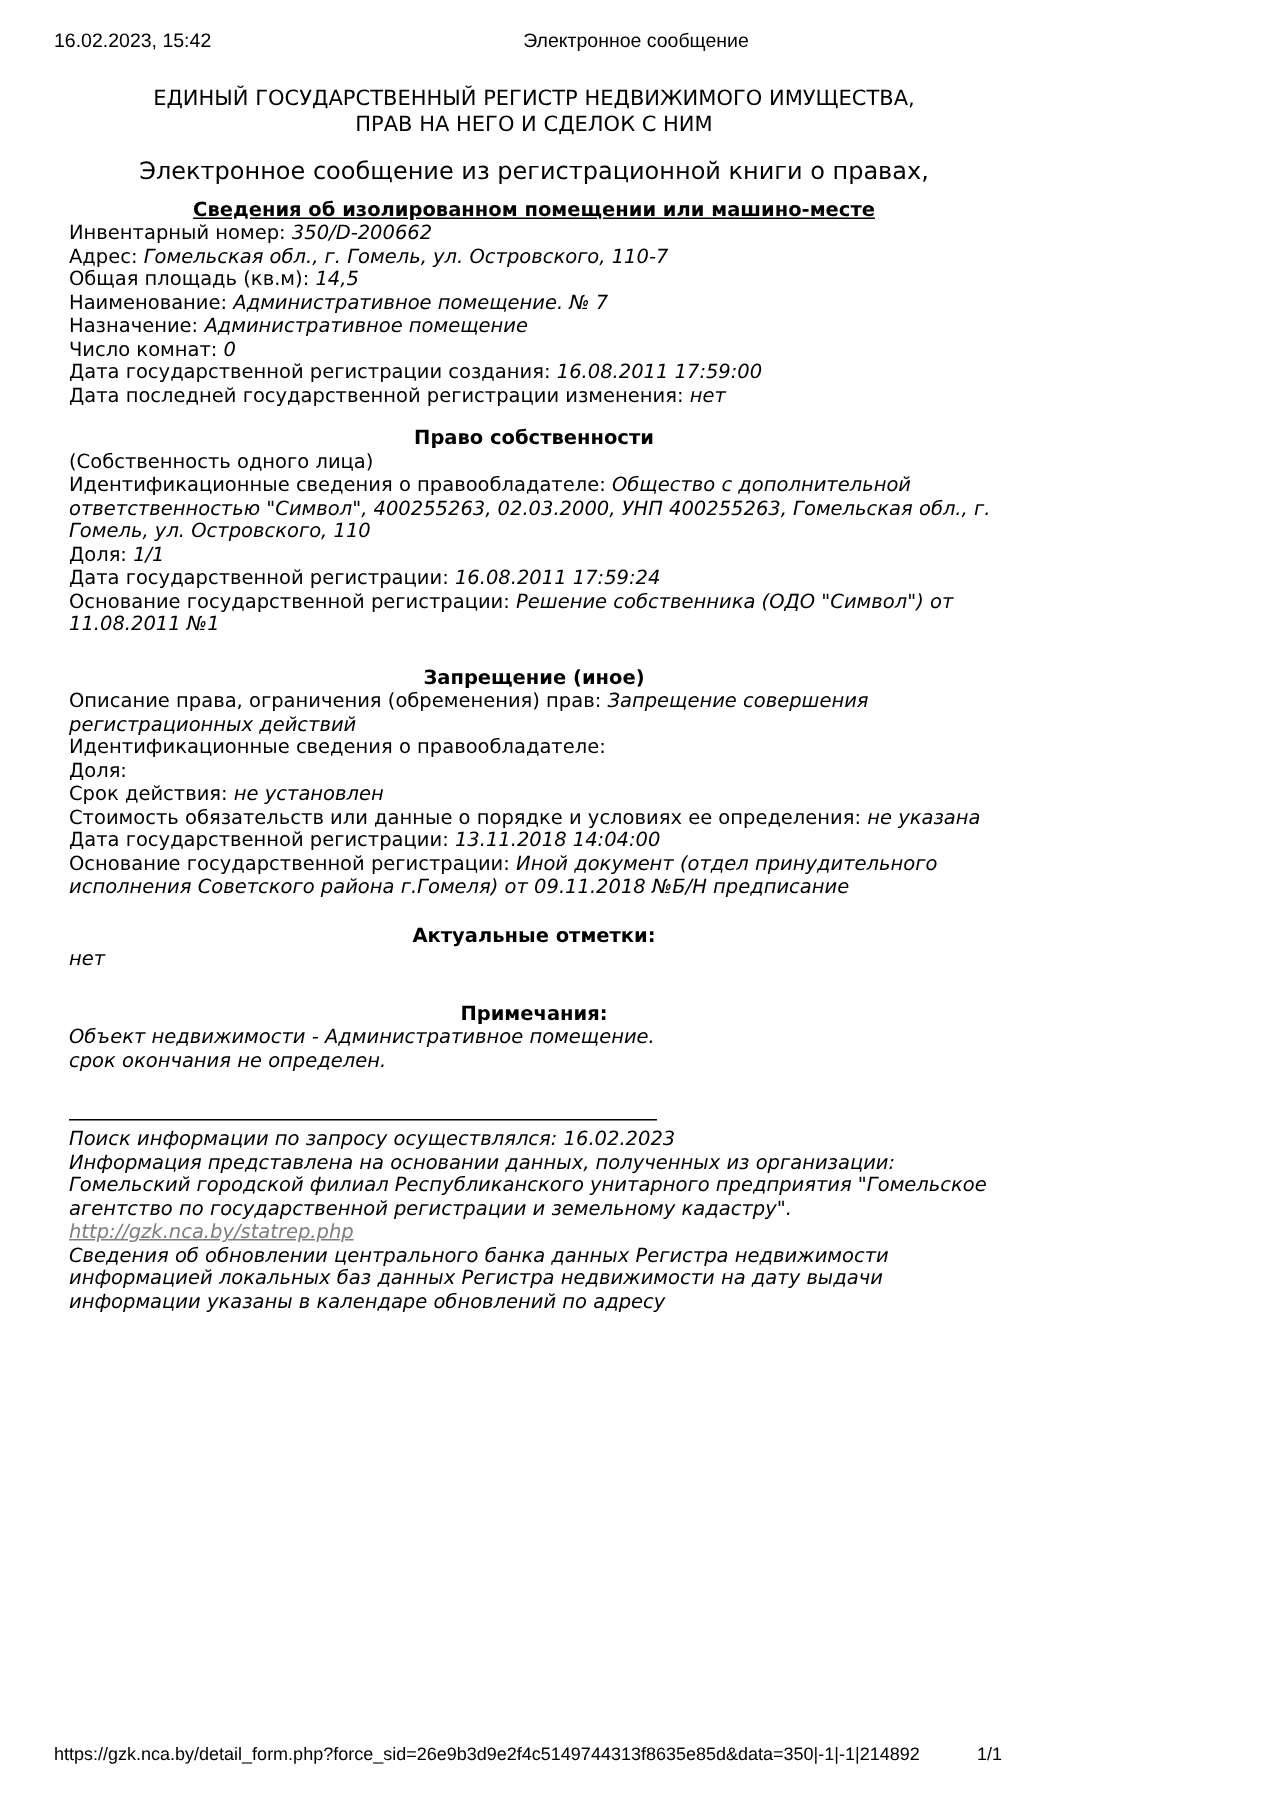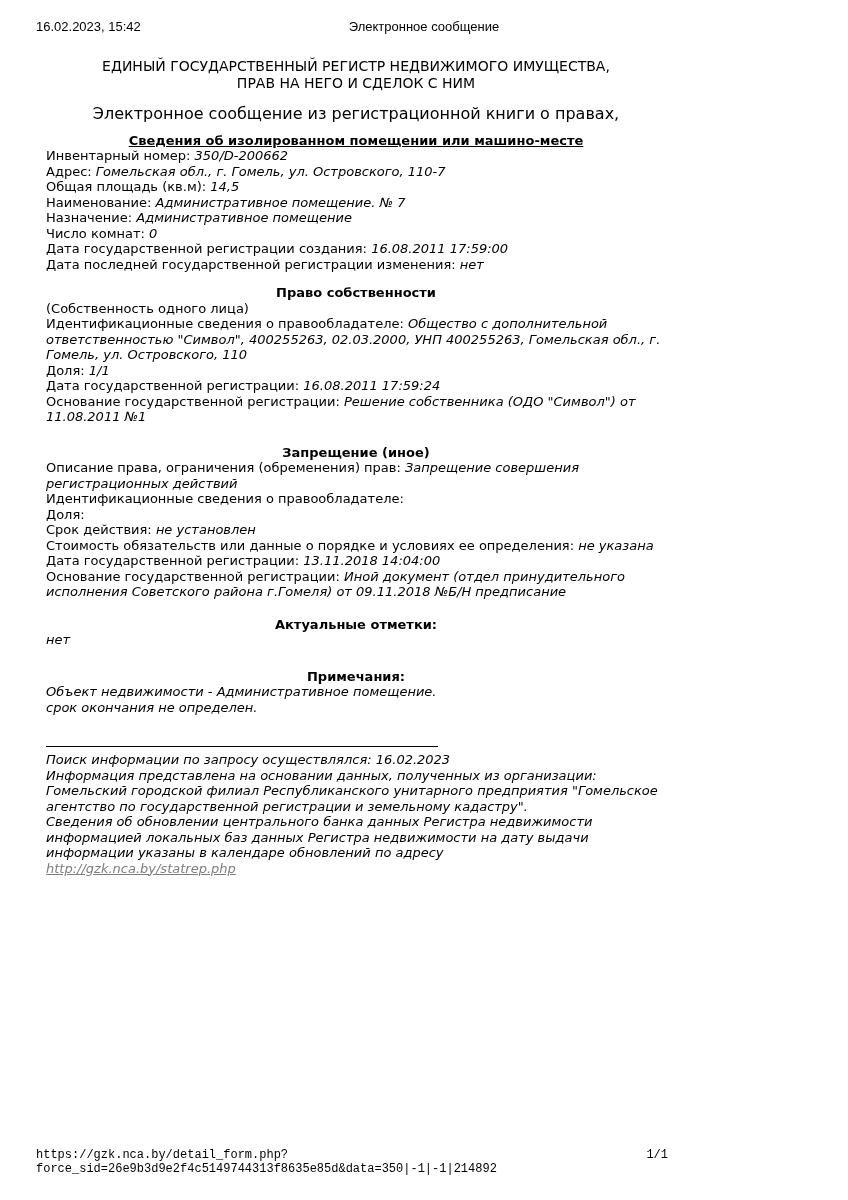--- a/index.html
+++ b/index.html
@@ -27,21 +27,21 @@
   .sec-infofooter{ margin-top:31px; }
   .sec-heading { font-weight:bold;text-align:center; }
   .underlined { text-decoration:underline; }
   .val { font-style:italic; }
   .italic { font-style:italic; }
   .divider { width:392px; height:0; border-top:1px solid #000; margin-bottom:5px; }
   .link { color:#7e7e7e; text-decoration:underline; font-style:italic; }
   .print-footer {
     position:absolute; left:36px; right:36px; bottom:24px;
     display:flex; justify-content:space-between;
-    font-family:Liberation Mono, monospace; font-size:12px; line-height:14px;
+    font-family:Liberation Sans, sans-serif; font-size:12px; line-height:14px;
   }
 </style>
 </head>
 <body>
 
 <div class="page">
 
   <div class="print-header">
     <span class="print-date">16.02.2023, 15:42</span>
     <span>Электронное сообщение</span>
@@ -98,22 +98,22 @@
     <div class="section sec-notes">
       <div class="sec-heading">Примечания:</div>
       <div class="row val">Объект недвижимости - Административное помещение.</div>
       <div class="row val">срок окончания не определен.</div>
     </div>
 
     <div class="section sec-infofooter italic">
       <div class="divider"></div>
       <div class="row">Поиск информации по запросу осуществлялся: 16.02.2023</div>
       <div class="row">Информация представлена на основании данных, полученных из организации: Гомельский городской филиал Республиканского унитарного предприятия "Гомельское агентство по государственной регистрации и земельному кадастру".</div>
+      <div class="row"><a class="link" href="#">http://gzk.nca.by/statrep.php</a></div>
       <div class="row">Сведения об обновлении центрального банка данных Регистра недвижимости информацией локальных баз данных Регистра недвижимости на дату выдачи информации указаны в календаре обновлений по адресу</div>
-      <div class="row"><a class="link" href="#">http://gzk.nca.by/statrep.php</a></div>
     </div>
 
   </div>
 
   <div class="print-footer">
     <span>https://gzk.nca.by/detail_form.php?force_sid=26e9b3d9e2f4c5149744313f8635e85d&amp;data=350|-1|-1|214892</span>
     <span>1/1</span>
   </div>
 
 </div>

